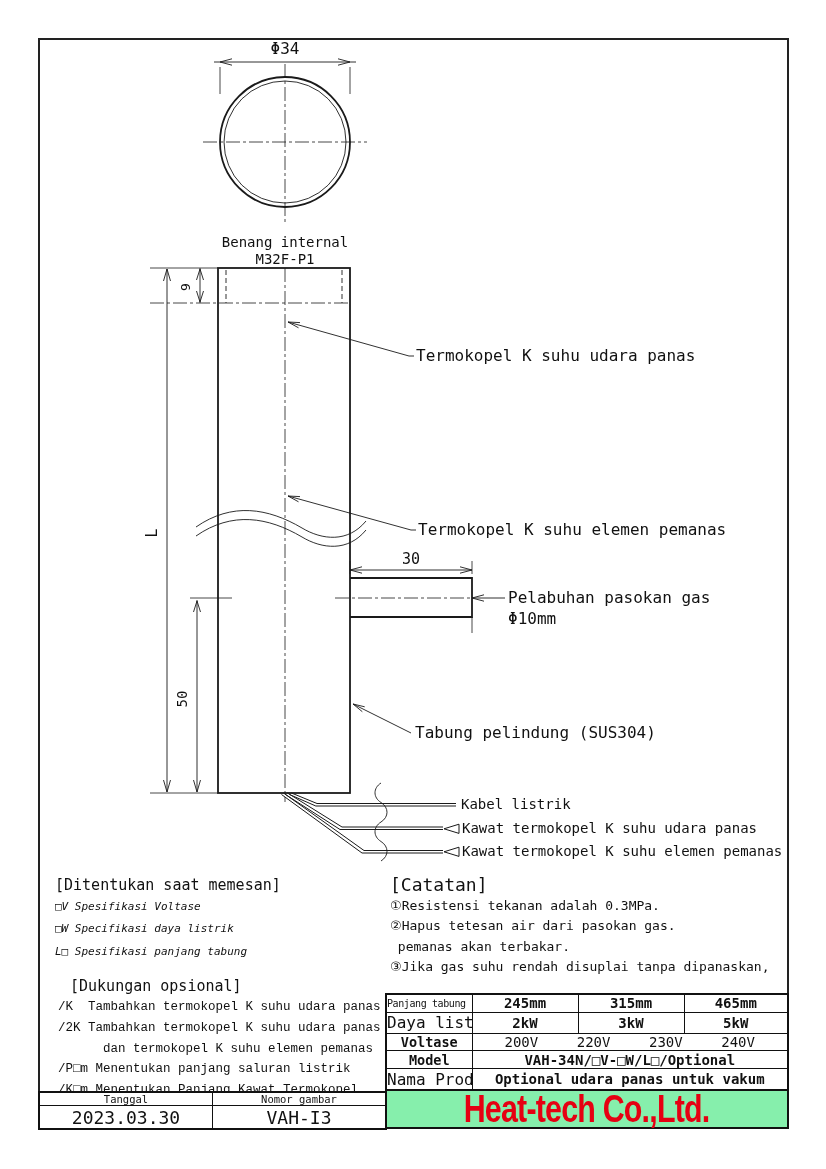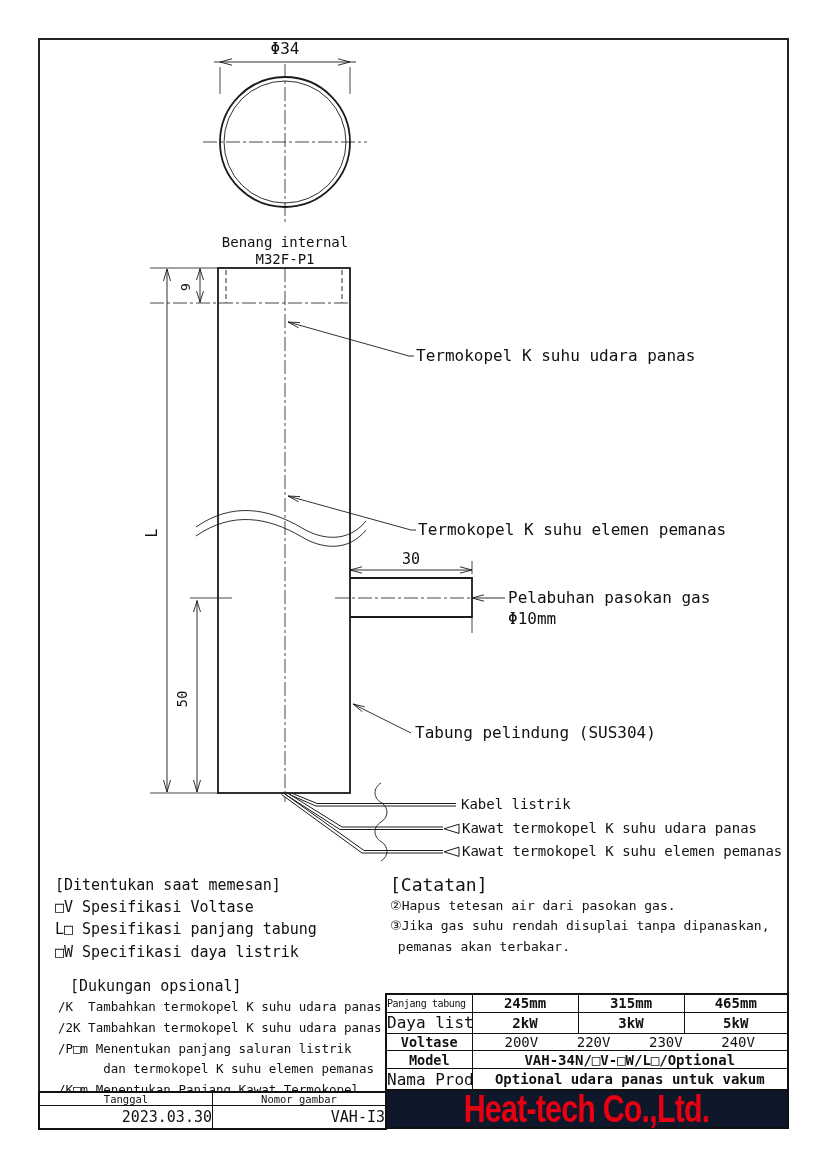--- a/index.html
+++ b/index.html
@@ -22,24 +22,24 @@
   .tl{fill:none;stroke:#1a1a1a;stroke-width:0.9;}
   .xl{fill:none;stroke:#1a1a1a;stroke-width:0.8;}
   .cl{fill:none;stroke:#1a1a1a;stroke-width:0.8;stroke-dasharray:14 3 3 3;}
   .hd{fill:none;stroke:#1a1a1a;stroke-width:0.9;stroke-dasharray:5 3;}
   .cable{fill:none;stroke:#1a1a1a;stroke-width:1;stroke-linejoin:round;}
   .tri{fill:#fff;stroke:#1a1a1a;stroke-width:1;}
 
   .sec{position:absolute;}
   .sec-ordering{left:55px;top:874px;}
   .sec-ordering .title{font-size:15px;line-height:22px;white-space:pre;}
-  .sec-ordering .line{font-size:15px;line-height:22.3px;white-space:pre;}
+  .sec-ordering .line{font-size:11px;line-height:22.3px;white-space:pre;font-style:italic;}
   .sec-optional{left:43px;top:976px;margin-left:15px;}
   .sec-optional .title{font-size:15px;line-height:21px;padding-left:12px;white-space:pre;}
-  .sec-optional .line{font-size:12.5px;line-height:20.75px;white-space:pre;}
+  .sec-optional .line{font-size:12.5px;line-height:20.75px;white-space:pre;font-family:Liberation Mono, monospace;}
   .sec-notes{left:390px;top:874px;}
   .sec-notes .title{font-size:18px;line-height:22px;white-space:pre;}
   .sec-notes .line{font-size:13px;line-height:20.4px;white-space:pre;}
 
   table.spec-table{
     position:absolute;left:385px;top:993px;width:404px;height:98px;
     border-collapse:collapse;table-layout:fixed;
     border:2px solid #111;background:#fff;
   }
   table.spec-table td{
@@ -47,35 +47,35 @@
     white-space:nowrap;overflow:hidden;
   }
   .spec-table .val{font-size:14px;font-weight:bold;}
   .spec-table .f10{font-size:10px;letter-spacing:-0.4px;}
   .spec-table .f12{font-size:16px;}
   .spec-table .f13{font-size:13.5px;font-weight:bold;}
   .volt-row{display:flex;justify-content:space-between;padding:0 32px;font-size:14px;}
 
   .logo-cell{
     position:absolute;left:385px;top:1091px;width:404px;height:38px;
-    border:2px solid #111;border-top:none;box-sizing:border-box;background:#0f172a;
+    border:2px solid #111;border-top:none;box-sizing:border-box;background:#86efac;
     display:flex;align-items:center;justify-content:center;
   }
   .logo-cell span{
     font-family:"Liberation Sans","DejaVu Sans",sans-serif;
     font-weight:bold;font-size:38px;letter-spacing:-1px;
     transform:scaleX(0.8);white-space:nowrap;
   }
   table.title-table{
     position:absolute;left:38px;top:1091px;width:349px;height:38px;
     border-collapse:collapse;table-layout:fixed;border:2px solid #111;background:#fff;padding-left:11px;
   }
   table.title-table td{border:1px solid #111;text-align:center;vertical-align:middle;padding:0;white-space:nowrap;}
   .title-table .hdr td{height:12px;font-size:10.5px;}
-  .title-table .vals td{height:22px;font-size:15px;text-align:right;}
+  .title-table .vals td{height:22px;font-size:18px;}
 </style>
 </head>
 <body>
 
 <div class="frame"></div>
 
 <svg class="drawing" width="826" height="880" viewBox="0 0 826 880">
 
   <g>
     <line class="cl" x1="203" y1="142" x2="367" y2="142"></line>
@@ -178,38 +178,39 @@
     <polygon class="tri" points="444,828.8 459,824.2 459,833.4"></polygon>
     <text class="t14" x="462" y="833">Kawat termokopel K suhu udara panas</text>
     <polygon class="tri" points="444,851.8 459,847.2 459,856.4"></polygon>
     <text class="t14" x="462" y="856">Kawat termokopel K suhu elemen pemanas</text>
   </g>
 </svg>
 
 <div class="sec sec-ordering">
   <div class="title">[Ditentukan saat memesan]</div>
   <div class="line">□V Spesifikasi Voltase</div>
+  <div class="line">□W Specifikasi daya listrik</div>
   <div class="line">L□ Spesifikasi panjang tabung</div>
-  <div class="line">□W Specifikasi daya listrik</div>
 </div>
 
 <div class="sec sec-optional">
   <div class="title">[Dukungan opsional]</div>
   <div class="line">/K  Tambahkan termokopel K suhu udara panas</div>
   <div class="line">/2K Tambahkan termokopel K suhu udara panas</div>
+  <div class="line">      dan termokopel K suhu elemen pemanas</div>
   <div class="line">/P□m Menentukan panjang saluran listrik</div>
-  <div class="line">      dan termokopel K suhu elemen pemanas</div>
   <div class="line">/K□m Menentukan Panjang Kawat Termokopel</div>
 </div>
 
 <div class="sec sec-notes">
   <div class="title">[Catatan]</div>
+  <div class="line">①Resistensi tekanan adalah 0.3MPa.</div>
   <div class="line">②Hapus tetesan air dari pasokan gas.</div>
+  <div class="line"> pemanas akan terbakar.</div>
   <div class="line">③Jika gas suhu rendah disuplai tanpa dipanaskan,</div>
-  <div class="line"> pemanas akan terbakar.</div>
 </div>
 
 <table class="spec-table">
   <colgroup>
       <col style="width:86px">
       <col style="width:106px">
       <col style="width:106px">
       <col>
     </colgroup>
   <tbody>

